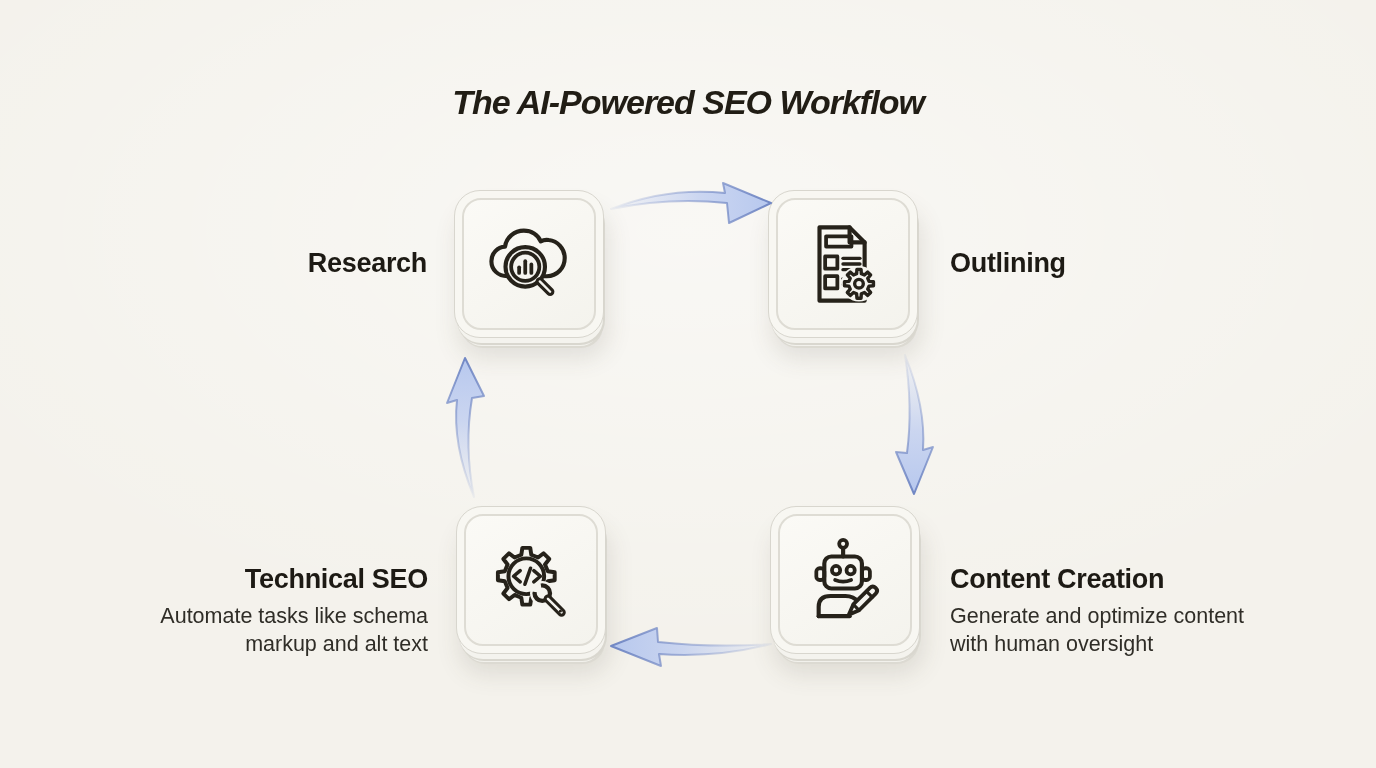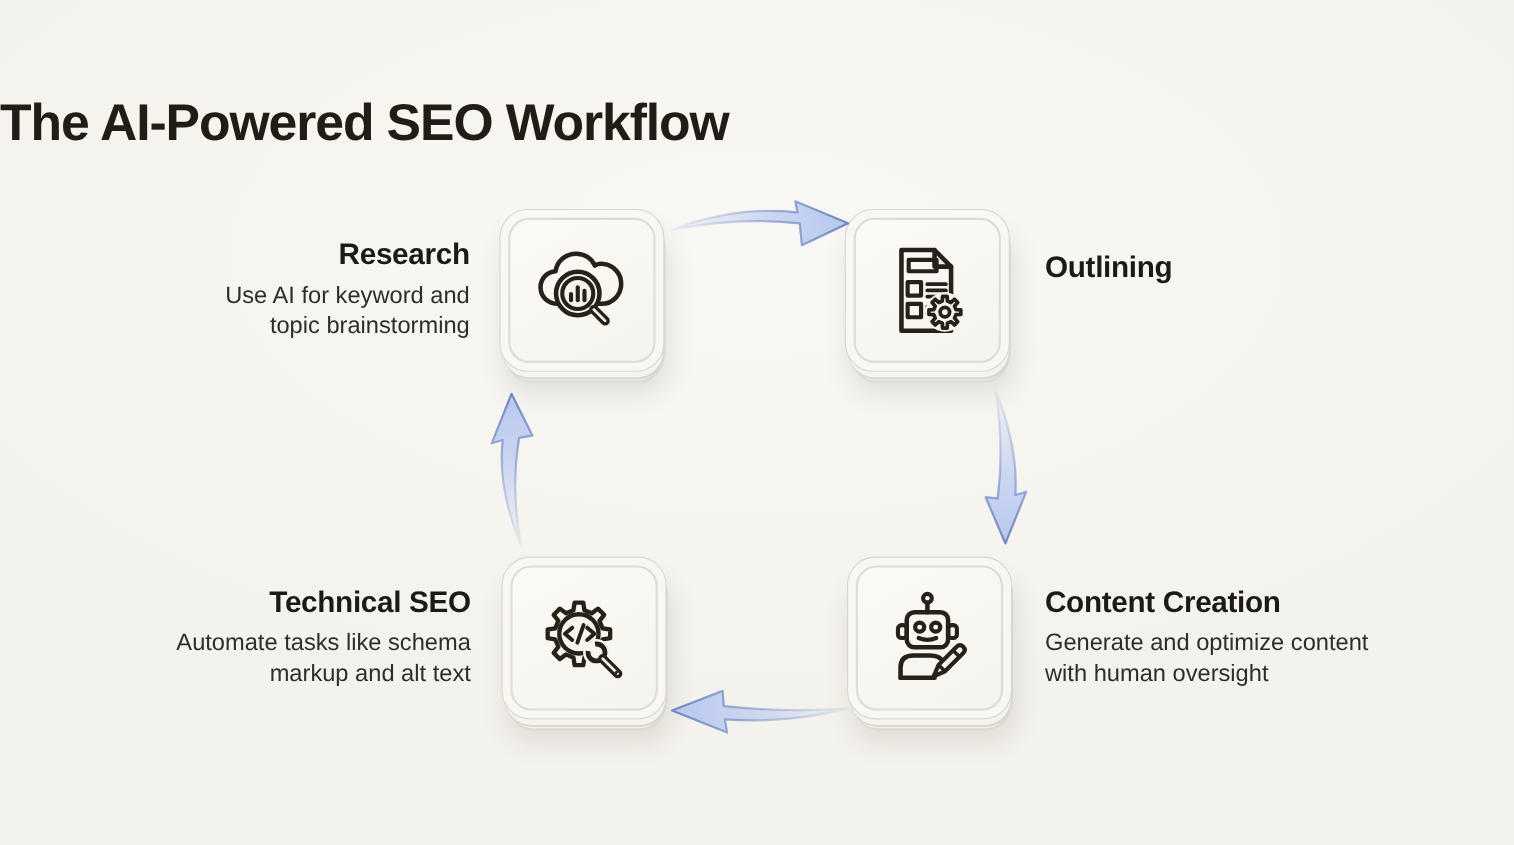--- a/index.html
+++ b/index.html
@@ -10,23 +10,24 @@
     overflow:hidden;
   }
   .canvas {
     position:relative; width:1376px; height:768px;
     background:
       radial-gradient(1200px 600px at 50% 30%, rgba(255,255,255,0.45), rgba(255,255,255,0) 70%),
       #f4f2ec;
   }
   .page-title {
     position:absolute; top:83px; left:0; width:100%;
-    text-align:left;
-    font-size:47px; font-weight:800; letter-spacing:-1px;
+    text-align:center;
+    font-size:34px; font-weight:800; letter-spacing:-1px;
     color:#211d15;
+    font-style:italic;
   }
   
   .card {
     position:absolute; width:150px; height:148px;
     border-radius:26px;
     background:#f8f7f2;
     border:1px solid #d8d6ce;
     box-shadow:
       1px 7px 0 -2px #f4f3ee,
       2px 8px 0 -1px #d9d7cf,
@@ -41,42 +42,40 @@
     border:2px solid #dedcd4;
     background:linear-gradient(150deg,#fbfaf6 0%,#f4f3ed 100%);
     display:flex; align-items:center; justify-content:center;
   }
   .card-inner svg { width:94px; height:94px; display:block; }
   
   .step-text { position:absolute; }
   .step-text.align-right { text-align:right; }
   .step-text.align-left  { text-align:left; }
   .step-title {
-    font-size:27px; font-weight:700; color:#1d1a14; letter-spacing:-0.3px;
+    font-size:27px; font-weight:700; color:#1d1a14; letter-spacing:-0.3px;margin-top:32px;
   }
   .step-desc {
     margin-top:7px;
     font-size:21.5px; line-height:28px; color:#2f2d27;
     white-space:pre-line;
   }
   
   .arrow { position:absolute; }
   .arrow svg { display:block; width:100%; height:100%; }
 </style>
 </head>
 <body>
 
 <div class="canvas">
 
   <h1 class="page-title">The AI-Powered SEO Workflow</h1>
 
   <div class="step-text align-right" style="top:216px; right:949px; width:310px;">
     <div class="step-title">Research</div>
-    <div class="step-desc">Use AI for keyword and
-topic brainstorming</div>
   </div>
   <div class="card" style="left:454px; top:190px;">
     <div class="card-inner">
 
       <svg viewBox="0 0 100 100" fill="none" stroke="#26221a" stroke-width="4.4" stroke-linecap="round" stroke-linejoin="round">
         <path d="M 27 63 C 17 63 10 56 10 47 C 10 38.5 16.5 32 24.5 31.5 C 26 21.5 34.5 14.5 44.5 14.5 C 52.5 14.5 59.5 19 62.5 26 C 65 24.5 68 24 71 24.5 C 80.5 25.5 88 33.5 88 43.5 C 88 54 80 63 69 63 L 27 63 Z"></path>
         <circle cx="46" cy="53" r="21" fill="#f5f4ef"></circle>
         <circle cx="46" cy="53" r="15" stroke-width="4"></circle>
         <path d="M 39.5 59.5 L 39.5 53.5" stroke-width="4"></path>
         <path d="M 46 59.5 L 46 47" stroke-width="4"></path>
@@ -100,21 +99,21 @@
         <path d="M 50 56 L 68 56" stroke-width="3.6"></path>
         <rect x="31" y="63" width="13" height="13" stroke-width="4"></rect>
         <path d="M 50 65.5 L 68 65.5" stroke-width="3.6"></path>
         <path d="M 50 71.5 L 68 71.5" stroke-width="3.6"></path>
         <circle cx="67" cy="71" r="19" fill="#f5f4ef" stroke="none"></circle>
         <path d="M 77.7 68.5 L 82.4 68.8 L 82.4 73.2 L 77.7 73.5 L 76.3 76.8 L 79.4 80.3 L 76.3 83.4 L 72.8 80.3 L 69.5 81.7 L 69.2 86.4 L 64.8 86.4 L 64.5 81.7 L 61.2 80.3 L 57.7 83.4 L 54.6 80.3 L 57.7 76.8 L 56.3 73.5 L 51.6 73.2 L 51.6 68.8 L 56.3 68.5 L 57.7 65.2 L 54.6 61.7 L 57.7 58.6 L 61.2 61.7 L 64.5 60.3 L 64.8 55.7 L 69.2 55.7 L 69.5 60.3 L 72.8 61.7 L 76.3 58.6 L 79.4 61.7 L 76.3 65.2 Z" fill="#f5f4ef" stroke-width="3.6"></path>
         <circle cx="67" cy="71" r="4.6" stroke-width="3.6"></circle>
       </svg>
     </div>
   </div>
-  <div class="step-text align-left" style="top:228px; left:950px; width:320px;">
+  <div class="step-text align-left" style="top:216px; left:950px; width:320px;">
     <div class="step-title">Outlining</div>
   </div>
 
   <div class="card" style="left:770px; top:506px;">
     <div class="card-inner">
 
       <svg viewBox="0 0 100 100" fill="none" stroke="#26221a" stroke-width="4.4" stroke-linecap="round" stroke-linejoin="round">
         <circle cx="48" cy="11.5" r="4.2" stroke-width="4"></circle>
         <path d="M 48 16 L 48 25"></path>
         <rect x="19.5" y="37.5" width="8.5" height="12.5" rx="3.5" stroke-width="4"></rect>

